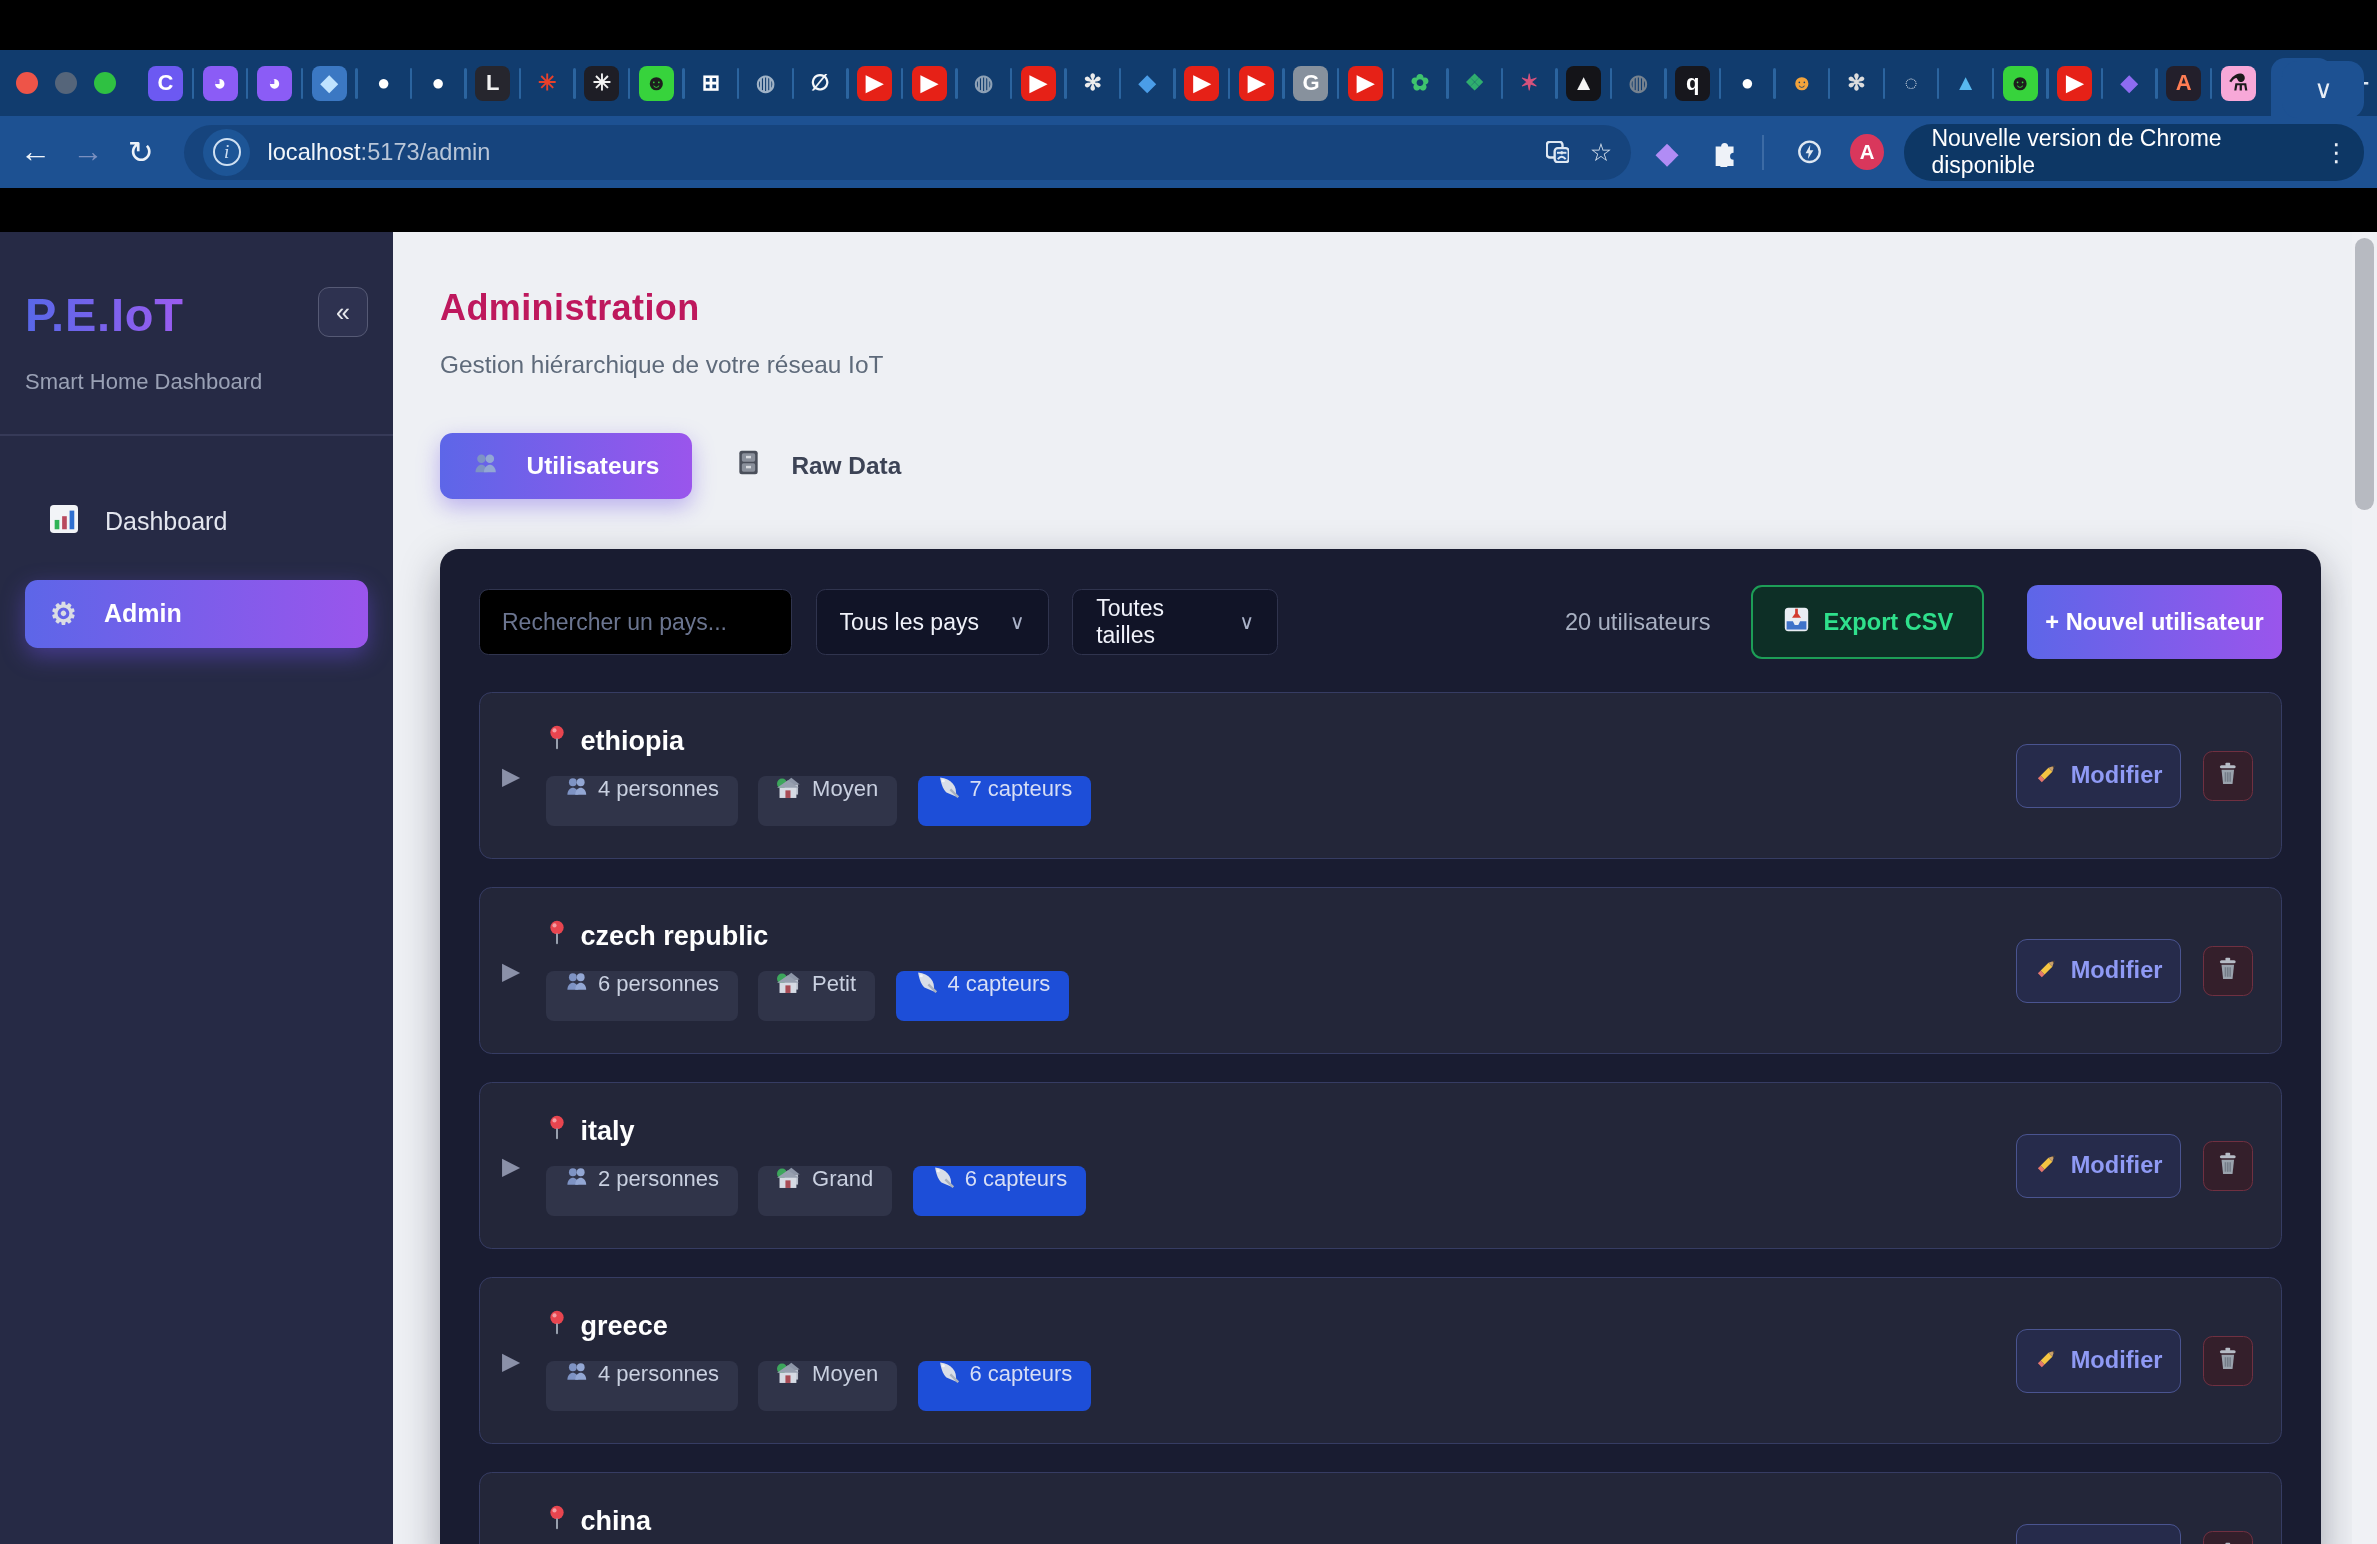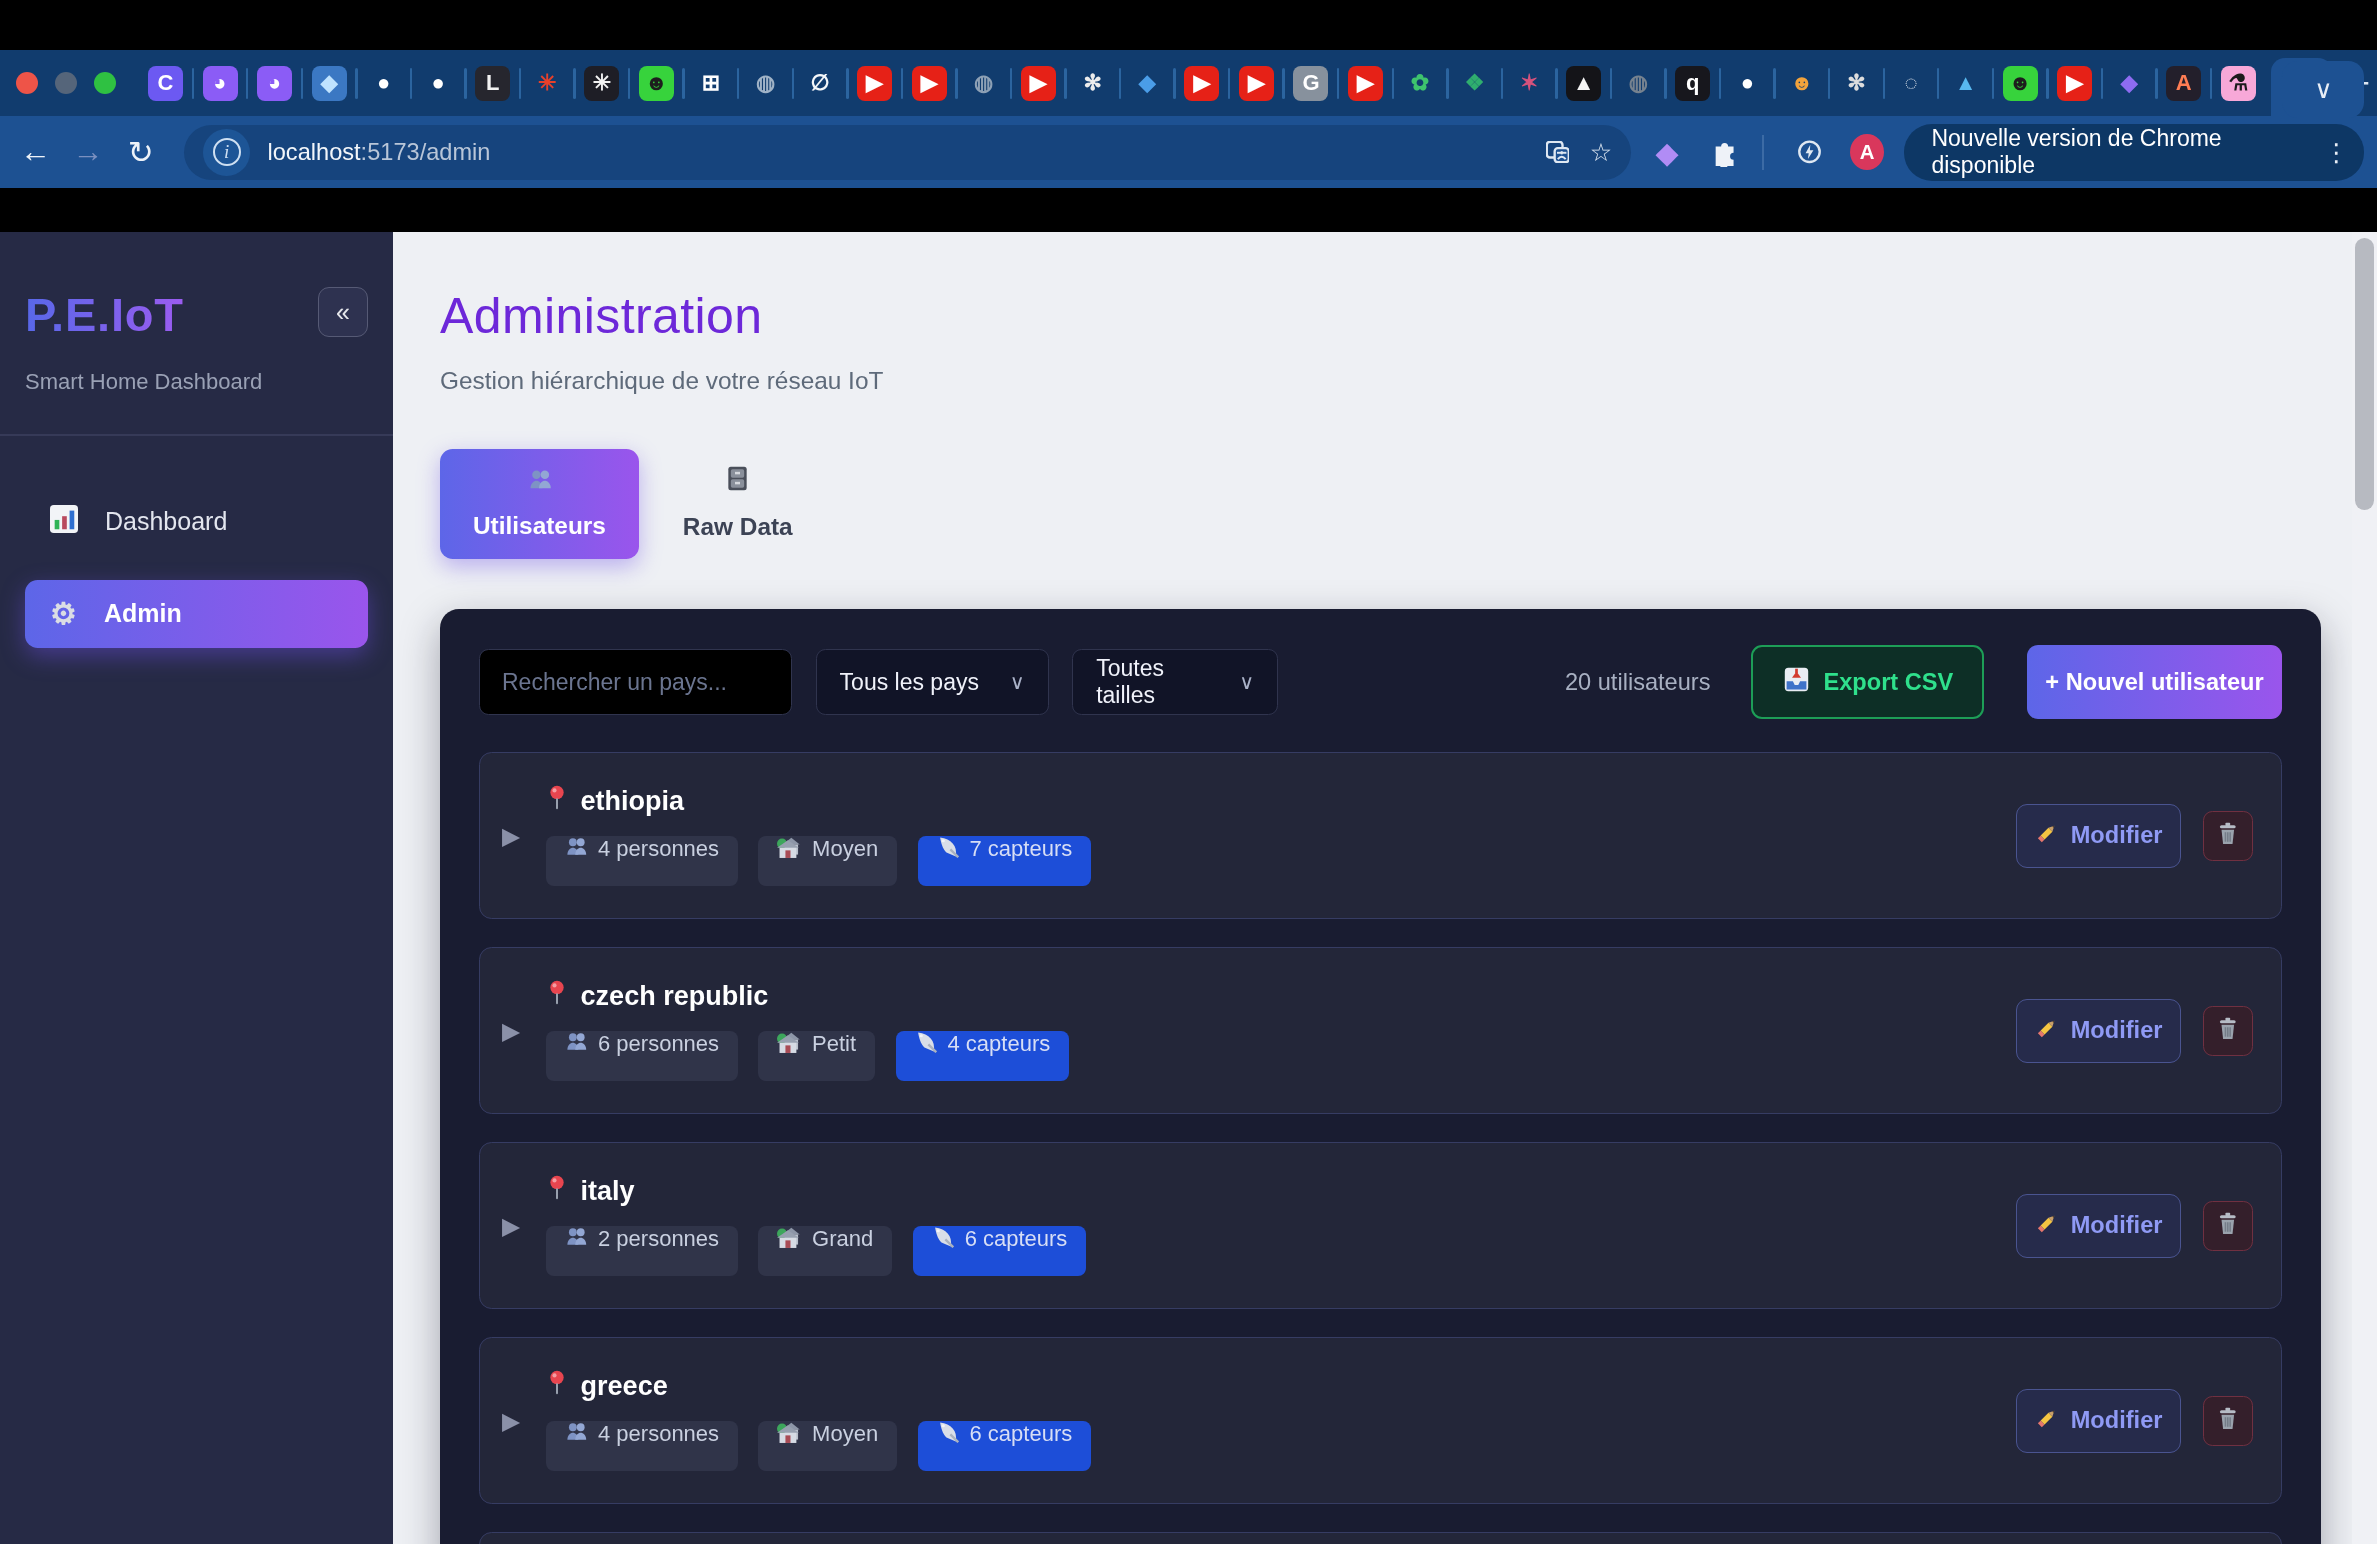--- a/index.html
+++ b/index.html
@@ -61,24 +61,24 @@
   .tagline { color:#9aa1b5; font-size:22px; margin-top:27px; }
   .side-divider { height:1.6px; background:#363a58; margin:39px -25px 0 -25px; }
   .nav { margin-top:50px; display:flex; flex-direction:column; gap:22px; }
   .nav-item { display:flex; align-items:center; gap:27px; padding:19px 25px; border-radius:12.6px;
               color:#e3e6ef; font-size:25px; }
   .nav-item.active { background:linear-gradient(90deg,#5d66e8,#9a55ec); font-weight:bold; color:#fff;
                      box-shadow:0 7.9px 23.6px rgba(110,80,230,.45); }
   .gear-glyph { font-size:30px; line-height:1; filter:grayscale(20%); color:#d9dde6; }
 
   .main { flex:1; padding:55px 0 0 47px; position:relative; }
-  .page-title { color:#6d28d9; font-size:50px; font-weight:400; letter-spacing:0.4px; }
+  .page-title { color:#be185d; font-size:36px; font-weight:700; letter-spacing:0.4px; }
   .page-sub { color:#5e6a7a; font-size:24.4px; margin-top:22px; }
   .view-tabs { display:flex; align-items:center; gap:44px; margin-top:52px; }
-  .vtab { display:flex; align-items:center; gap:16px; font-size:24.4px; border-radius:12.6px; padding:19px 33px;flex-direction:column; }
+  .vtab { display:flex; align-items:center; gap:30px; font-size:24.4px; border-radius:12.6px; padding:19px 33px; }
   .vtab.active { background:linear-gradient(90deg,#5d66e8,#9a55ec); color:#fff; font-weight:bold;
                  box-shadow:0 7.9px 22px rgba(110,80,230,.4); }
   .vtab.plain { color:#3c4355; font-weight:bold; padding-left:0; }
 
   .panel { margin-top:49px; width:1881px; background:#191c31; border-radius:19px; padding:36px 39px 39px 39px;
            height:1024px; overflow:hidden; box-shadow:0 14px 39px rgba(20,20,40,.35); }
   .controls { display:flex; align-items:center; gap:23.6px; }
   .search-input { width:313px; height:66px; background:#000000; border:1.6px solid #30344e; border-radius:9.4px;
                   color:#e5e9f5; font-size:23px; padding:0 22px; outline:none; font-family:"Liberation Sans",sans-serif; }
   .search-input::placeholder { color:#6b7590; }

